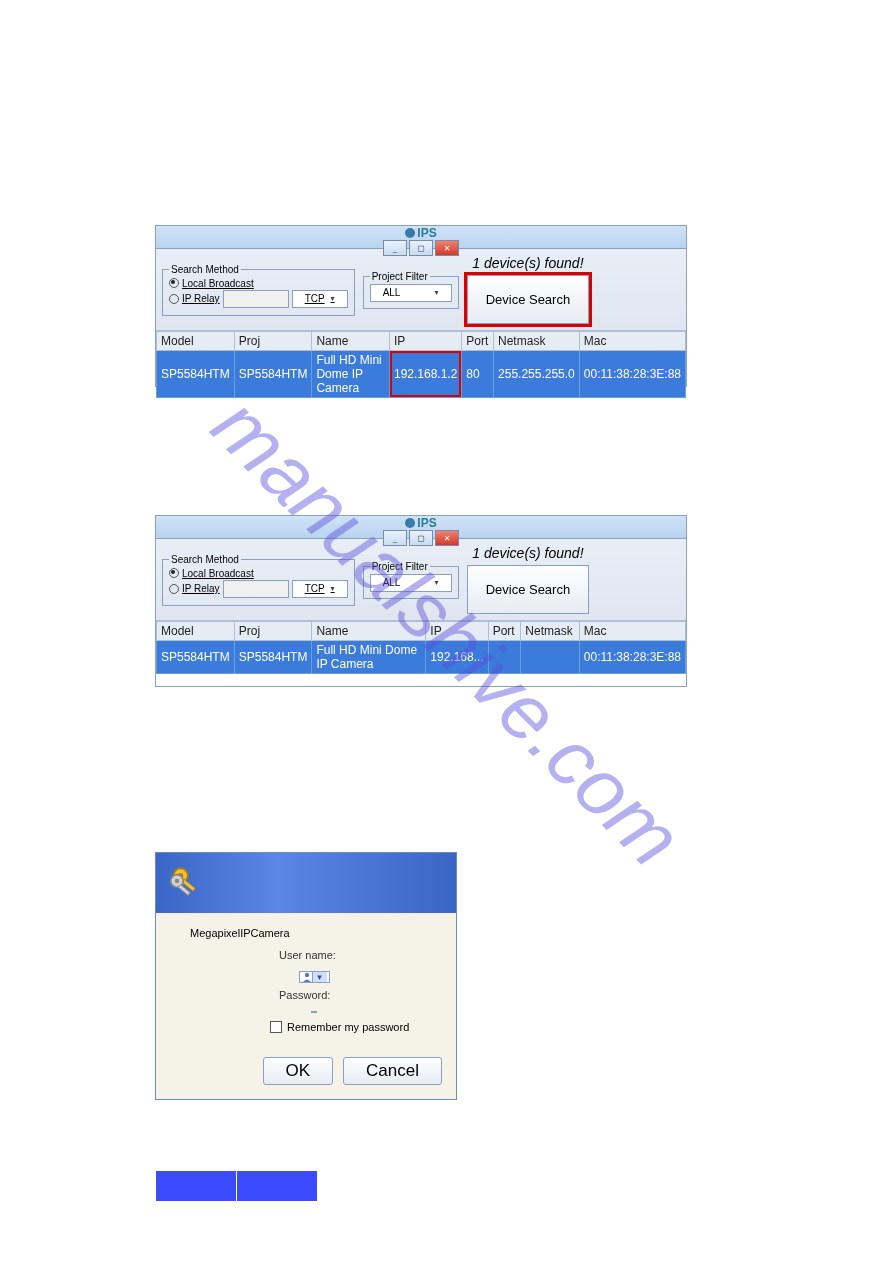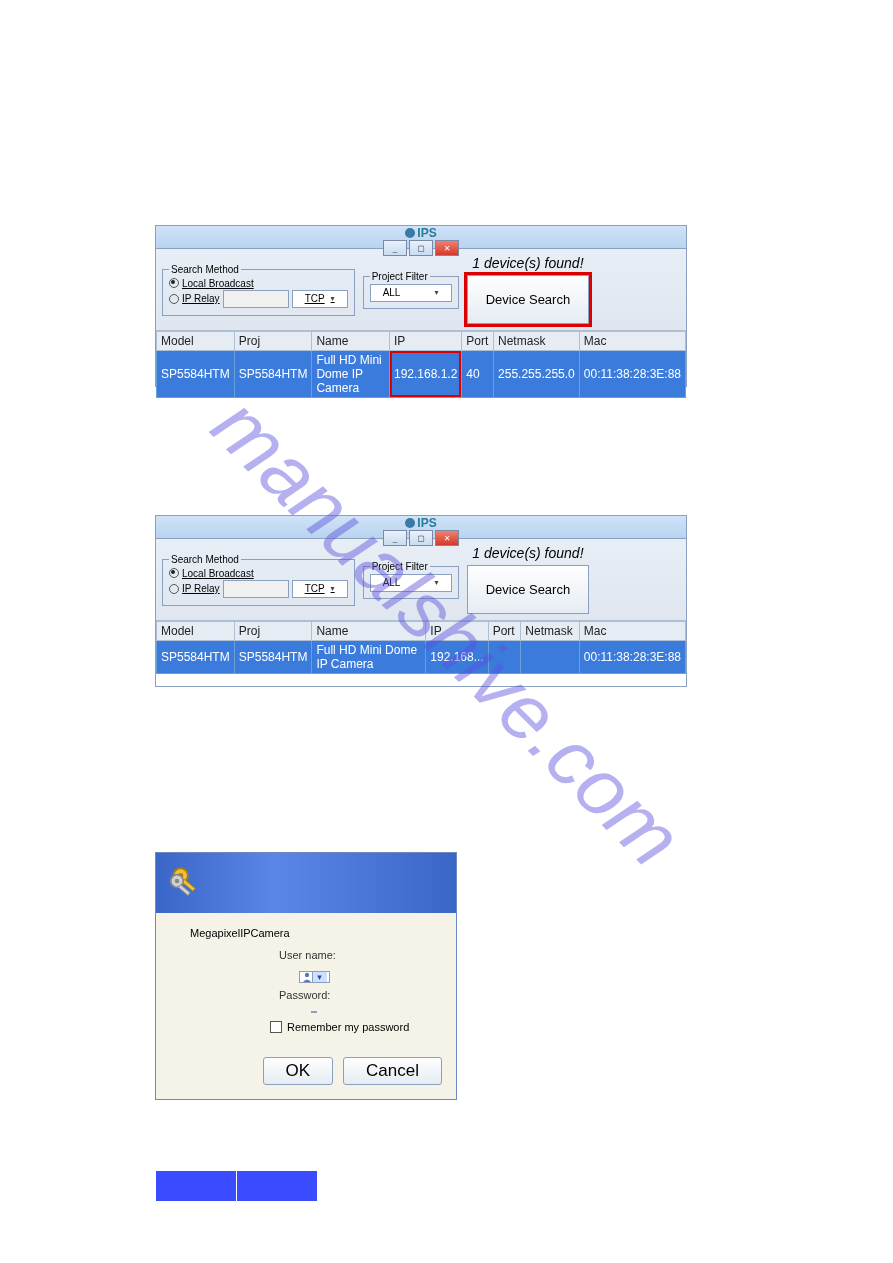--- a/index.html
+++ b/index.html
@@ -255,21 +255,21 @@
         <th style="width:60px;">IP</th>
         <th style="width:24px;">Port</th>
         <th style="width:60px;">Netmask</th>
         <th>Mac</th>
       </tr>
       <tr>
         <td>SP5584HTM</td>
         <td>SP5584HTM</td>
         <td>Full HD Mini Dome IP Camera</td>
         <td class="red-cell">192.168.1.2</td>
-        <td>40</td>
+        <td>80</td>
         <td>255.255.255.0</td>
         <td>00:11:38:28:3E:88</td>
       </tr>
     </tbody>
       </table>
   </div>
 
   <div class="ips-window ips2">
     <div class="titlebar">
       <span class="logo-ips">IPS</span>

